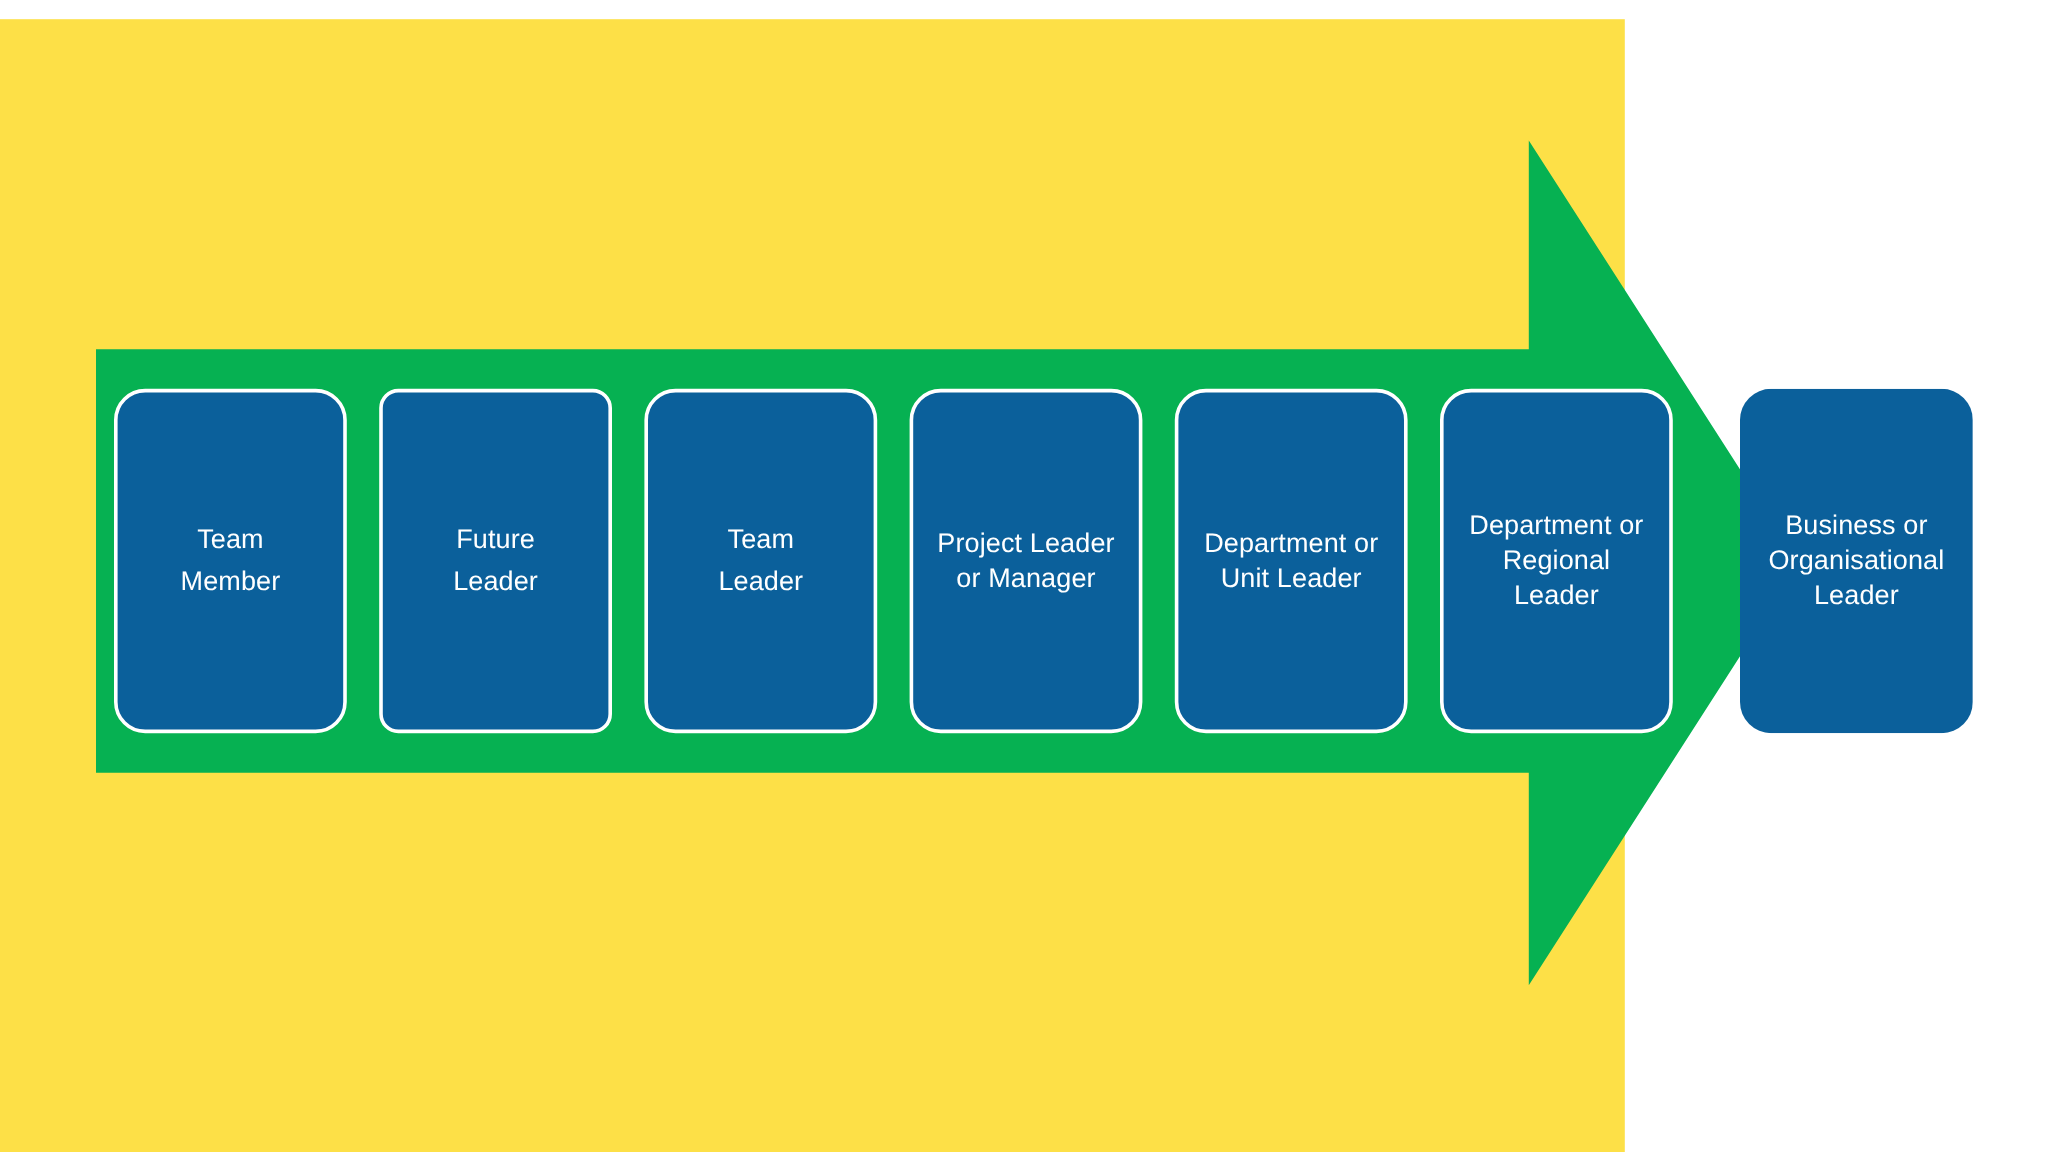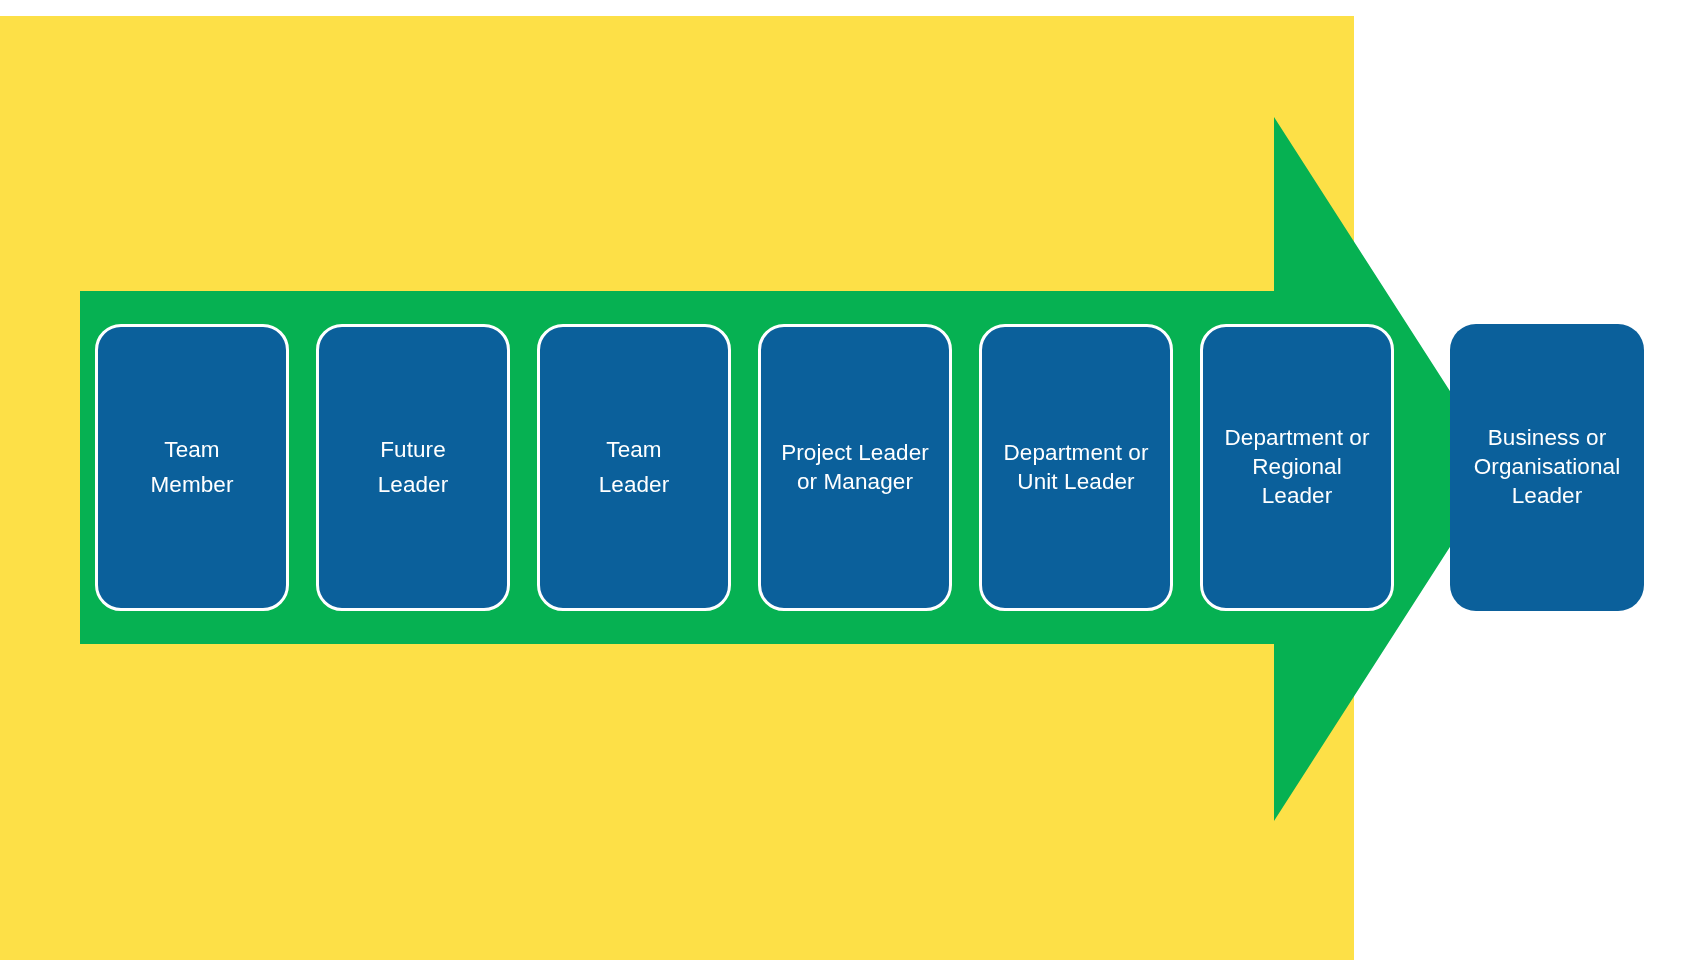--- a/index.html
+++ b/index.html
@@ -78,21 +78,21 @@
     <polygon points="80,275 1274,275 1274,101 1500,453 1274,805 1274,628 80,628" fill="#06B152"></polygon>
   </svg>
 
   <div id="stage-row">
 
     <div class="stage-box" style="left:95px;">
       <span class="stage-label">Team
 Member</span>
     </div>
 
-    <div class="stage-box" style="left:316px;">
+    <div class="stage-box" style="left:316px;border-radius:16px;">
       <span class="stage-label">Future
 Leader</span>
     </div>
 
     <div class="stage-box" style="left:537px;">
       <span class="stage-label">Team
 Leader</span>
     </div>
 
     <div class="stage-box" style="left:979px;">

